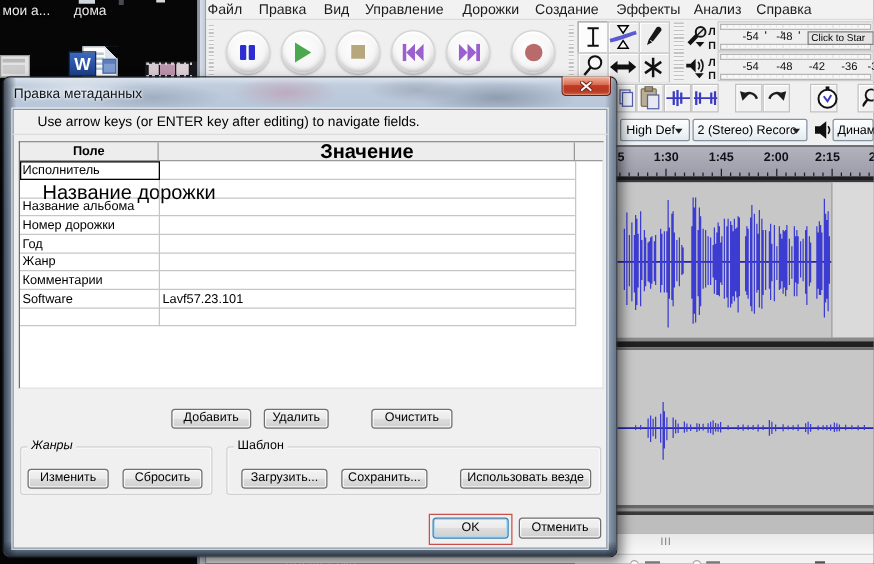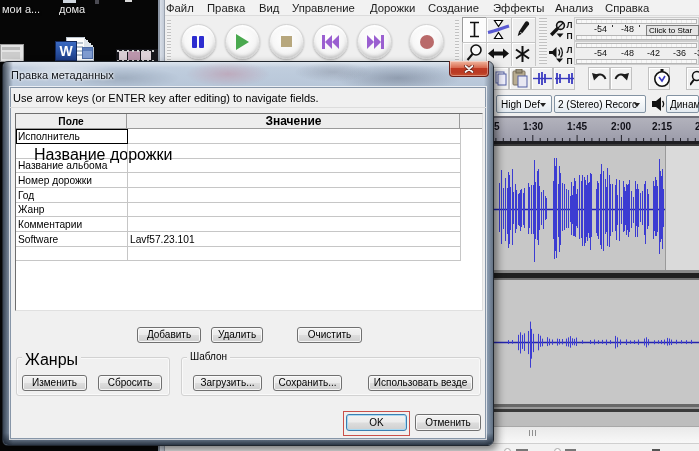--- a/index.html
+++ b/index.html
@@ -251,26 +251,26 @@
 </svg>
     <div style="left:2px;top:61px;width:492px;height:385px;border-radius:6px;border:1px solid #20262e;background:linear-gradient(180deg,#c2cfdf 0%,#b2c2d5 10%,#a5b6cb 30%,#9db0c6 100%);box-shadow:3px 4px 9px rgba(0,0,0,.5);"></div>
     <div style="left:3px;top:62px;width:490px;height:383px;border-radius:5px;background:radial-gradient(60px 18px at 225px 12px,rgba(190,140,160,.5),transparent 70%),radial-gradient(80px 16px at 120px 16px,rgba(90,105,125,.28),transparent 70%),radial-gradient(90px 20px at 395px 16px,rgba(85,95,115,.42),transparent 70%),radial-gradient(55px 14px at 330px 10px,rgba(120,125,140,.35),transparent 70%),radial-gradient(70px 14px at 60px 8px,rgba(255,255,255,.4),transparent 70%),linear-gradient(90deg,rgba(18,26,38,.72) 0,rgba(18,26,38,0) 10px),linear-gradient(270deg,rgba(25,35,48,.45) 0,rgba(25,35,48,0) 9px),linear-gradient(0deg,rgba(12,20,32,.78) 0,rgba(12,20,32,0) 12px),linear-gradient(180deg,rgba(255,255,255,.45) 0,rgba(255,255,255,0) 6px);"></div>
     <div class="t" style="left:11px;top:69px;font-size:11px;color:#10141a;text-shadow:0 0 3px rgba(255,255,255,.9),0 0 3px rgba(255,255,255,.9);">Правка метаданных</div>
     <div style="left:449px;top:61px;width:40px;height:16px;border:1px solid #6c2019;border-top:none;border-radius:0 0 4px 4px;background:linear-gradient(180deg,#f0b8a4 0%,#e89a80 18%,#d86a50 45%,#c03a22 50%,#b93a24 75%,#c8502e 100%);box-shadow:inset 0 0 0 1px rgba(255,255,255,.35);"></div>
     <svg style="left:464px;top:65px" width="10" height="8">
       <path d="M1.5 1 L8.5 7 M8.5 1 L1.5 7" stroke="#6e2418" stroke-width="3.4" stroke-linecap="round"></path>
       <path d="M1.5 1 L8.5 7 M8.5 1 L1.5 7" stroke="#f4f4f4" stroke-width="1.7" stroke-linecap="round"></path>
     </svg>
     <div style="left:10px;top:87px;width:476px;height:352px;background:#f0f0f0;border:1px solid #8796a8;box-shadow:0 0 0 1px rgba(255,255,255,.7);"></div>
-    <div class="t" style="left:13px;top:91.5px;font-size:11px;color:#000;">Use arrow keys (or ENTER key after editing) to navigate fields.</div>
+    <div class="t" style="left:30px;top:91.5px;font-size:11px;color:#000;">Use arrow keys (or ENTER key after editing) to navigate fields.</div>
     <div style="left:10px;top:107px;width:476px;height:1px;background:#dcdcdc;"></div>
     <div style="left:15px;top:113px;width:468px;height:198px;background:#ffffff;border:1px solid #e0e0e0;border-top:1px solid #6e6e6e;border-left:1px solid #6e6e6e;"></div>
     <div style="left:16px;top:114px;width:466px;height:15px;background:#ededed;border-bottom:1px solid #9a9a9a;"></div>
     <div style="left:16px;top:114px;width:111px;height:15px;border-right:1px solid #9a9a9a;font-size:10.2px;font-weight:bold;text-align:center;line-height:15px;">Поле</div>
-    <div style="left:128px;top:114px;width:332px;height:15px;border-right:1px solid #9a9a9a;font-size:12px;font-weight:bold;text-align:center;line-height:15px;">Значение</div>
+    <div style="left:128px;top:114px;width:332px;height:15px;border-right:1px solid #9a9a9a;font-size:16px;font-weight:bold;text-align:center;line-height:15px;">Значение</div>
     <div style="left:16px;top:143.15px;width:444px;height:1px;background:#c6c6c6;"></div>
     <div class="t" style="left:18px;top:131.0px;font-size:10.2px;color:#000;">Исполнитель</div>
     <div style="left:16px;top:157.8px;width:444px;height:1px;background:#c6c6c6;"></div>
     <div class="t" style="left:34px;top:145.65px;font-size:16px;color:#000;">Название дорожки</div>
     <div style="left:16px;top:172.45000000000002px;width:444px;height:1px;background:#c6c6c6;"></div>
     <div class="t" style="left:18px;top:160.3px;font-size:10.2px;color:#000;">Название альбома</div>
     <div style="left:16px;top:187.1px;width:444px;height:1px;background:#c6c6c6;"></div>
     <div class="t" style="left:18px;top:174.95px;font-size:10.2px;color:#000;">Номер дорожки</div>
     <div style="left:16px;top:201.75px;width:444px;height:1px;background:#c6c6c6;"></div>
     <div class="t" style="left:18px;top:189.6px;font-size:10.2px;color:#000;">Год</div>
@@ -282,21 +282,21 @@
     <div class="t" style="left:18px;top:233.55px;font-size:10.2px;color:#000;">Software</div>
     <div style="left:16px;top:260.34999999999997px;width:444px;height:1px;background:#c6c6c6;"></div>
     <div style="left:127px;top:129px;width:1px;height:131.85px;background:#c6c6c6;"></div>
     <div style="left:460px;top:129px;width:1px;height:131.85px;background:#c6c6c6;"></div>
     <div style="left:16px;top:128.5px;width:112px;height:15.65px;border:1px solid #000;"></div>
     <div class="t" style="left:130px;top:233.55px;font-size:10.2px;color:#000;">Lavf57.23.101</div>
     <div class="btn" style="left:137px;top:327px;width:64px;height:16px;font-size:10px;text-align:center;line-height:14px;">Добавить</div>
     <div class="btn" style="left:211px;top:327px;width:52px;height:16px;font-size:10px;text-align:center;line-height:14px;">Удалить</div>
     <div class="btn" style="left:297px;top:327px;width:65px;height:16px;font-size:10px;text-align:center;line-height:14px;">Очистить</div>
     <div style="left:16px;top:357px;width:154px;height:39px;border:1px solid #d2d2d2;border-radius:3px;box-shadow:inset 0 0 0 1px rgba(255,255,255,.6);"></div>
-    <div class="t" style="left:22px;top:351px;font-size:16px;color:#000;background:#f0f0f0;padding:0 3px;">Жанры</div>
+    <div class="t" style="left:22px;top:351px;font-size:10px;color:#000;background:#f0f0f0;padding:0 3px;font-style:italic;">Жанры</div>
     <div style="left:181px;top:357px;width:300px;height:39px;border:1px solid #d2d2d2;border-radius:3px;box-shadow:inset 0 0 0 1px rgba(255,255,255,.6);"></div>
     <div class="t" style="left:187px;top:351px;font-size:10px;color:#000;background:#f0f0f0;padding:0 3px;">Шаблон</div>
     <div class="btn" style="left:22px;top:375px;width:65px;height:16px;font-size:10px;text-align:center;line-height:14px;">Изменить</div>
     <div class="btn" style="left:98px;top:375px;width:64px;height:16px;font-size:10px;text-align:center;line-height:14px;">Сбросить</div>
     <div class="btn" style="left:193px;top:375px;width:69px;height:16px;font-size:10px;text-align:center;line-height:14px;">Загрузить...</div>
     <div class="btn" style="left:273px;top:375px;width:69px;height:16px;font-size:10px;text-align:center;line-height:14px;">Сохранить...</div>
     <div class="btn" style="left:368px;top:375px;width:105px;height:16px;font-size:10px;text-align:center;line-height:14px;">Использовать везде</div>
     <div class="btn" style="left:346px;top:414px;width:61px;height:17px;border:1px solid #3c7fb1;box-shadow:inset 0 0 0 1px #a9d9f2;font-size:10px;text-align:center;line-height:15px;">OK</div>
     <div class="btn" style="left:415px;top:414px;width:66px;height:17px;font-size:10px;text-align:center;line-height:15px;">Отменить</div>
     <div style="left:343px;top:411px;width:67px;height:25px;border:1px solid #c9504a;"></div>

